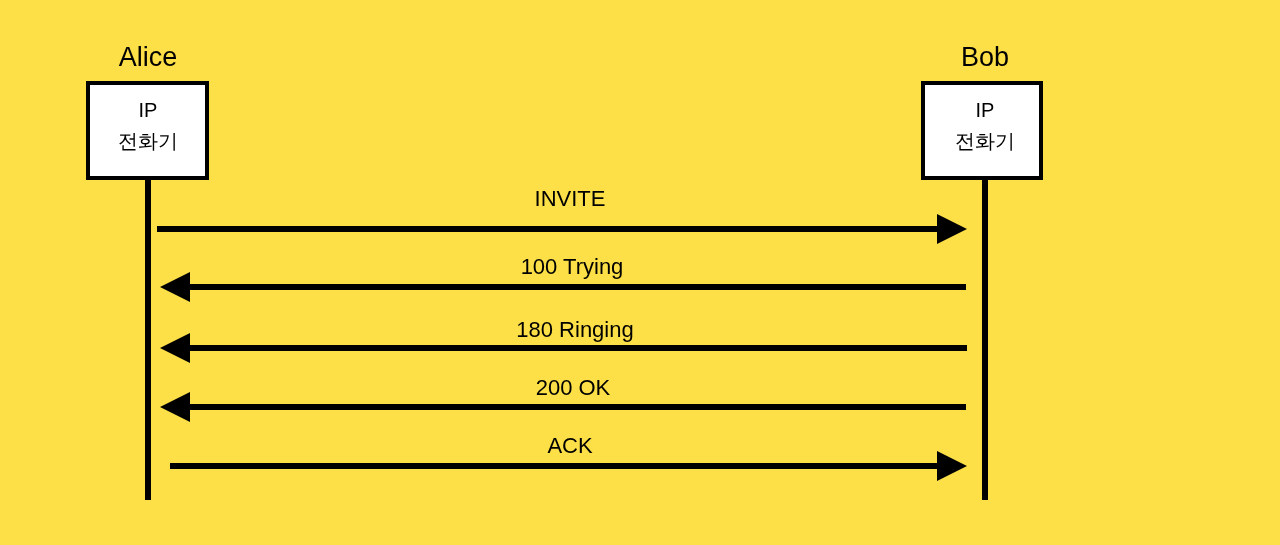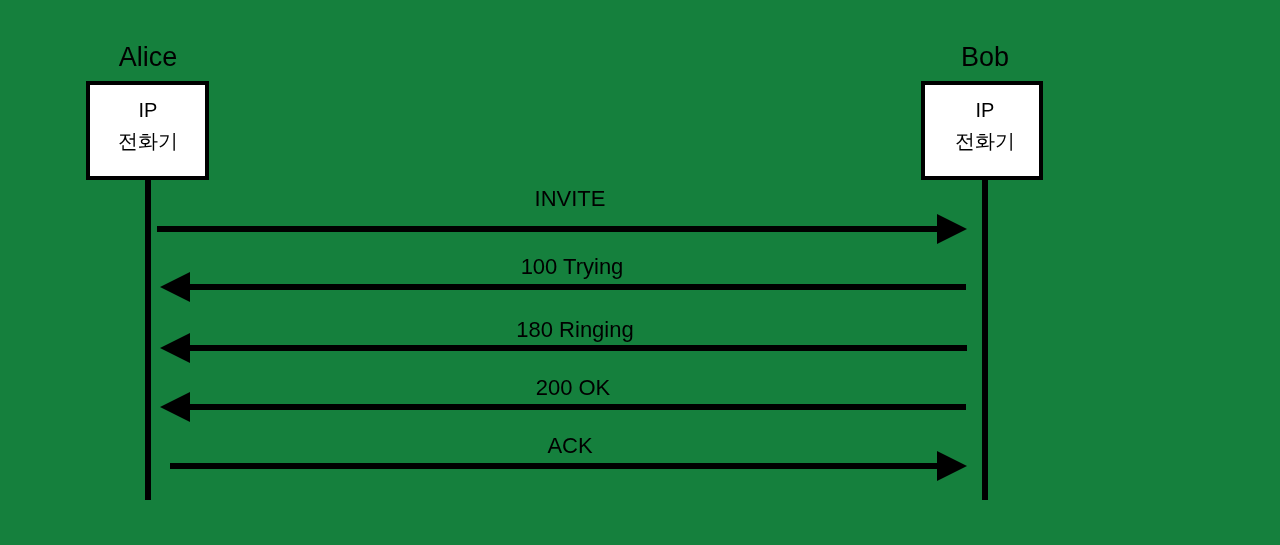--- a/index.html
+++ b/index.html
@@ -10,21 +10,21 @@
     background: #ffffff;
   }
   body {
     font-family: "Liberation Sans", "DejaVu Sans", sans-serif;
     color: #000000;
   }
   #canvas {
     position: relative;
     width: 1280px;
     height: 545px;
-    background: #15803d;
+    background: #fde047;
     overflow: hidden;
   }
   #diagram-svg {
     position: absolute;
     top: 0;
     left: 0;
     width: 1280px;
     height: 545px;
     display: block;
   }

